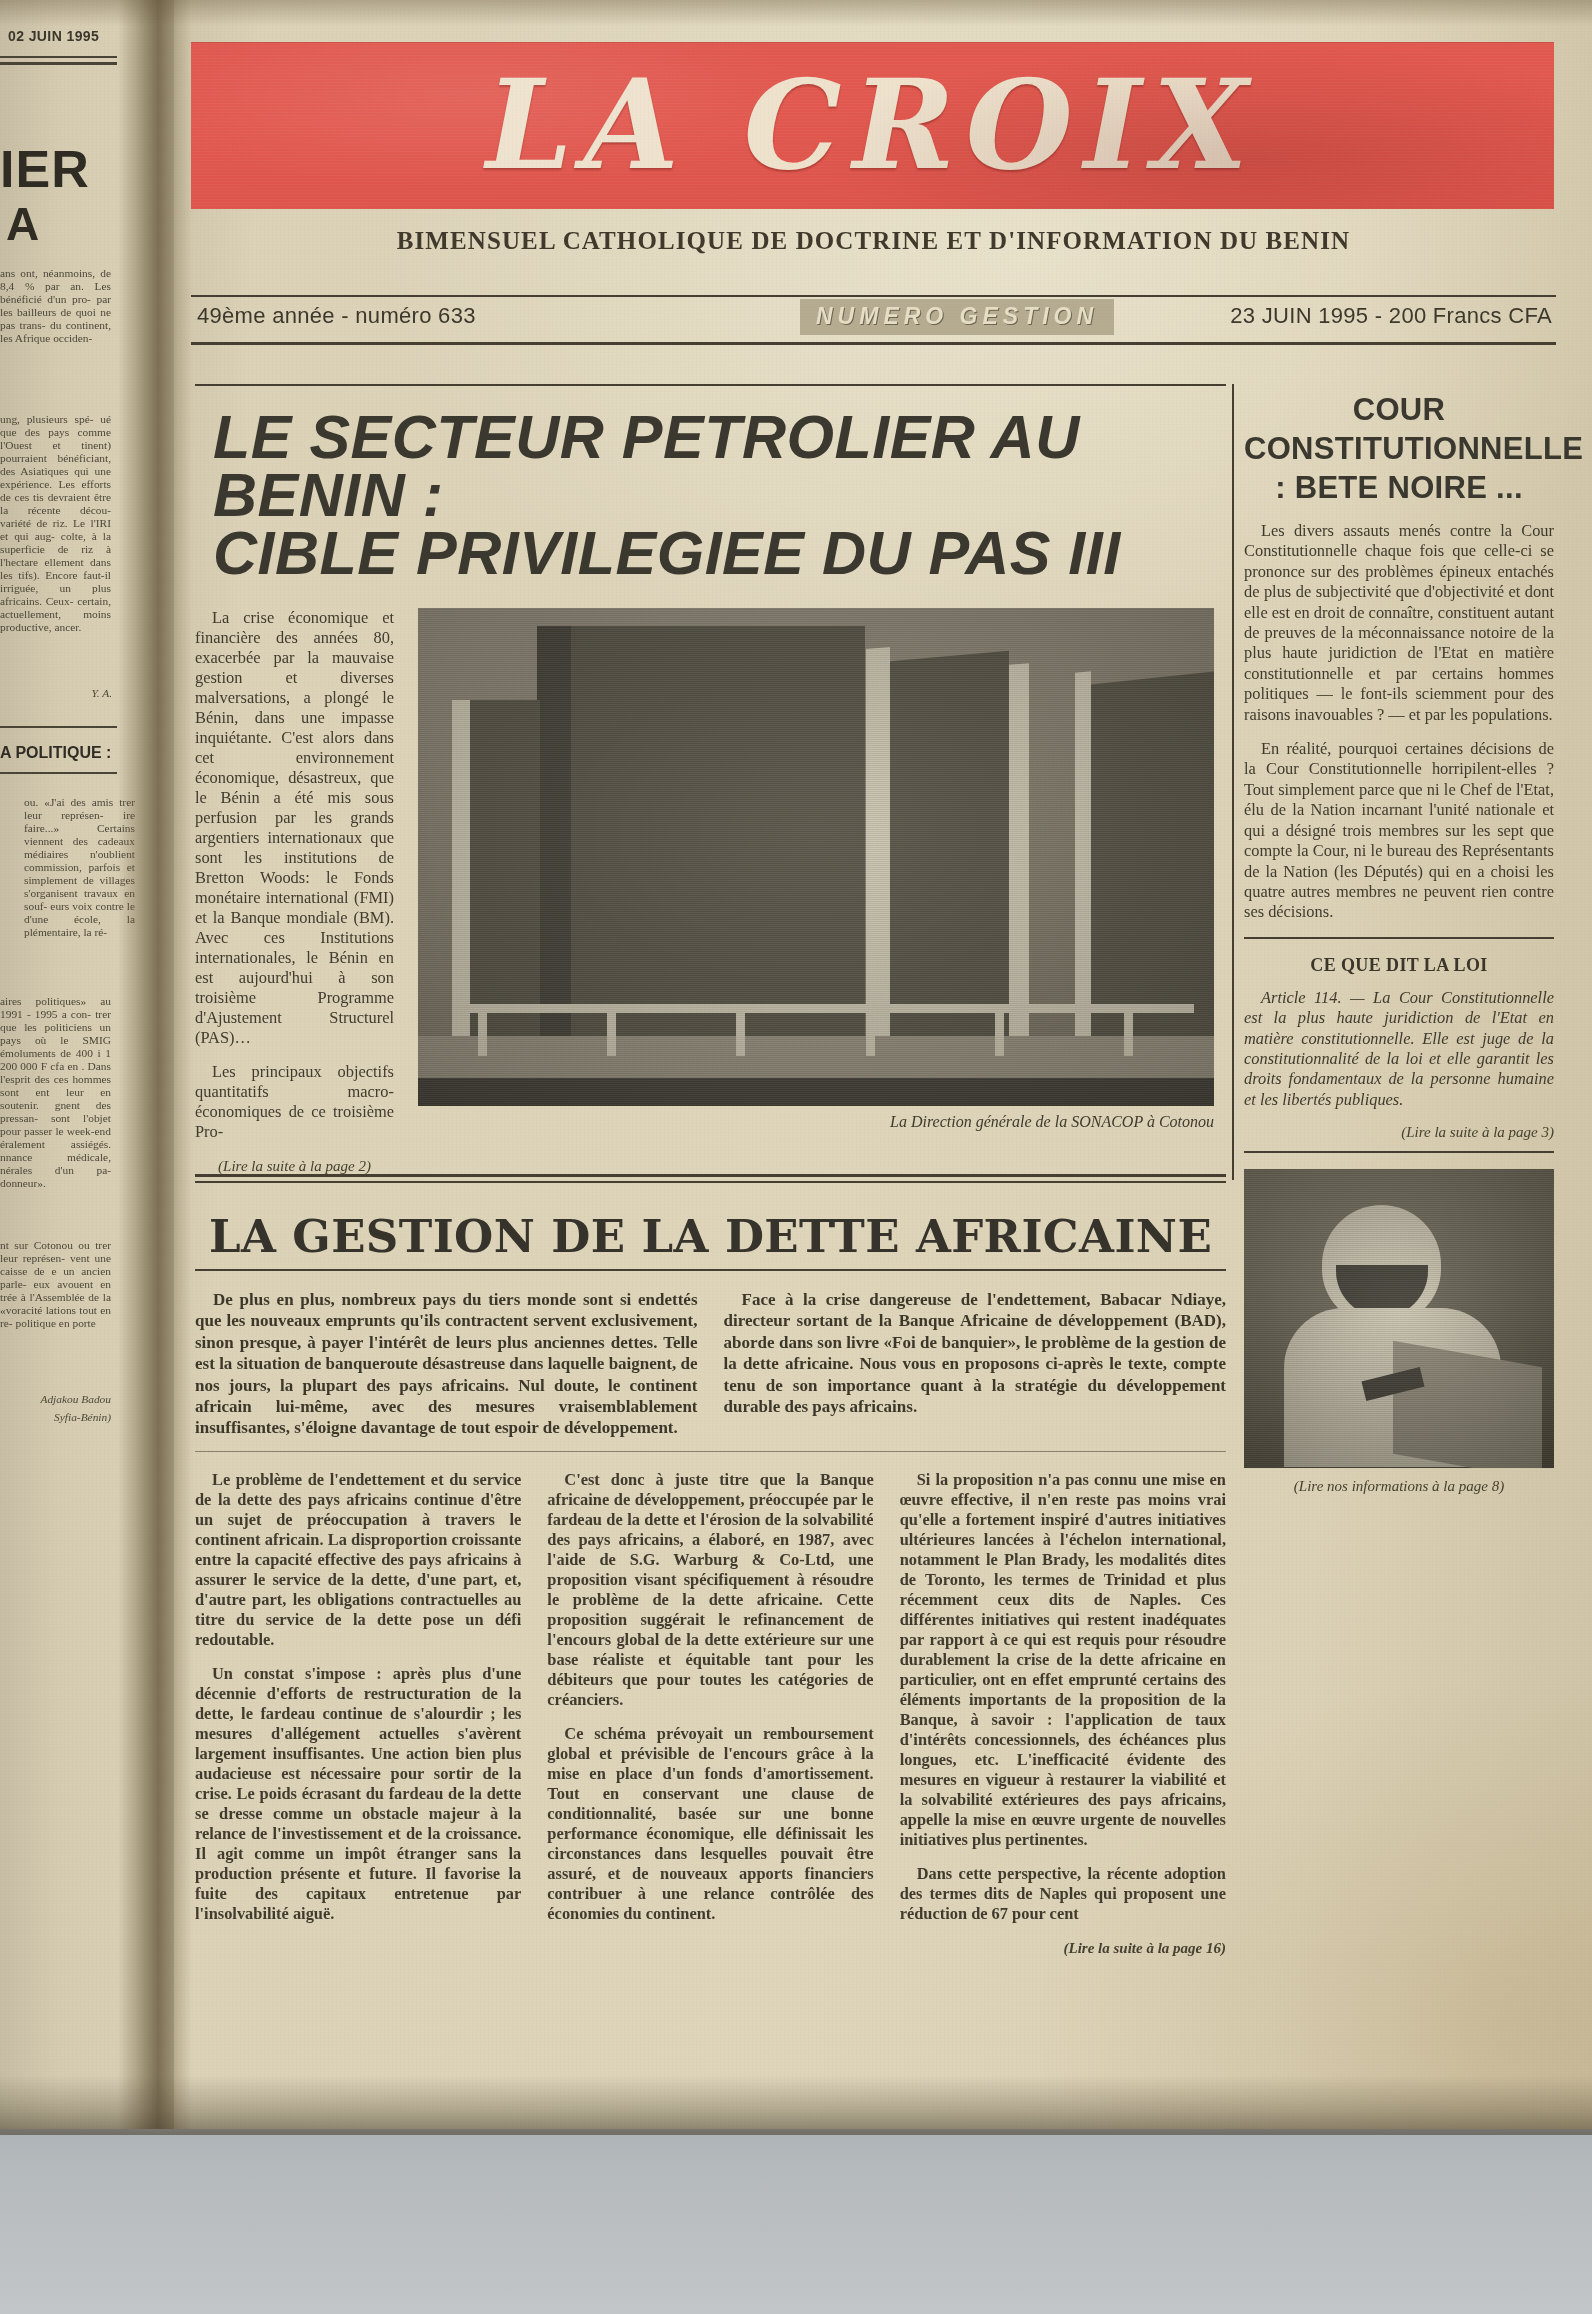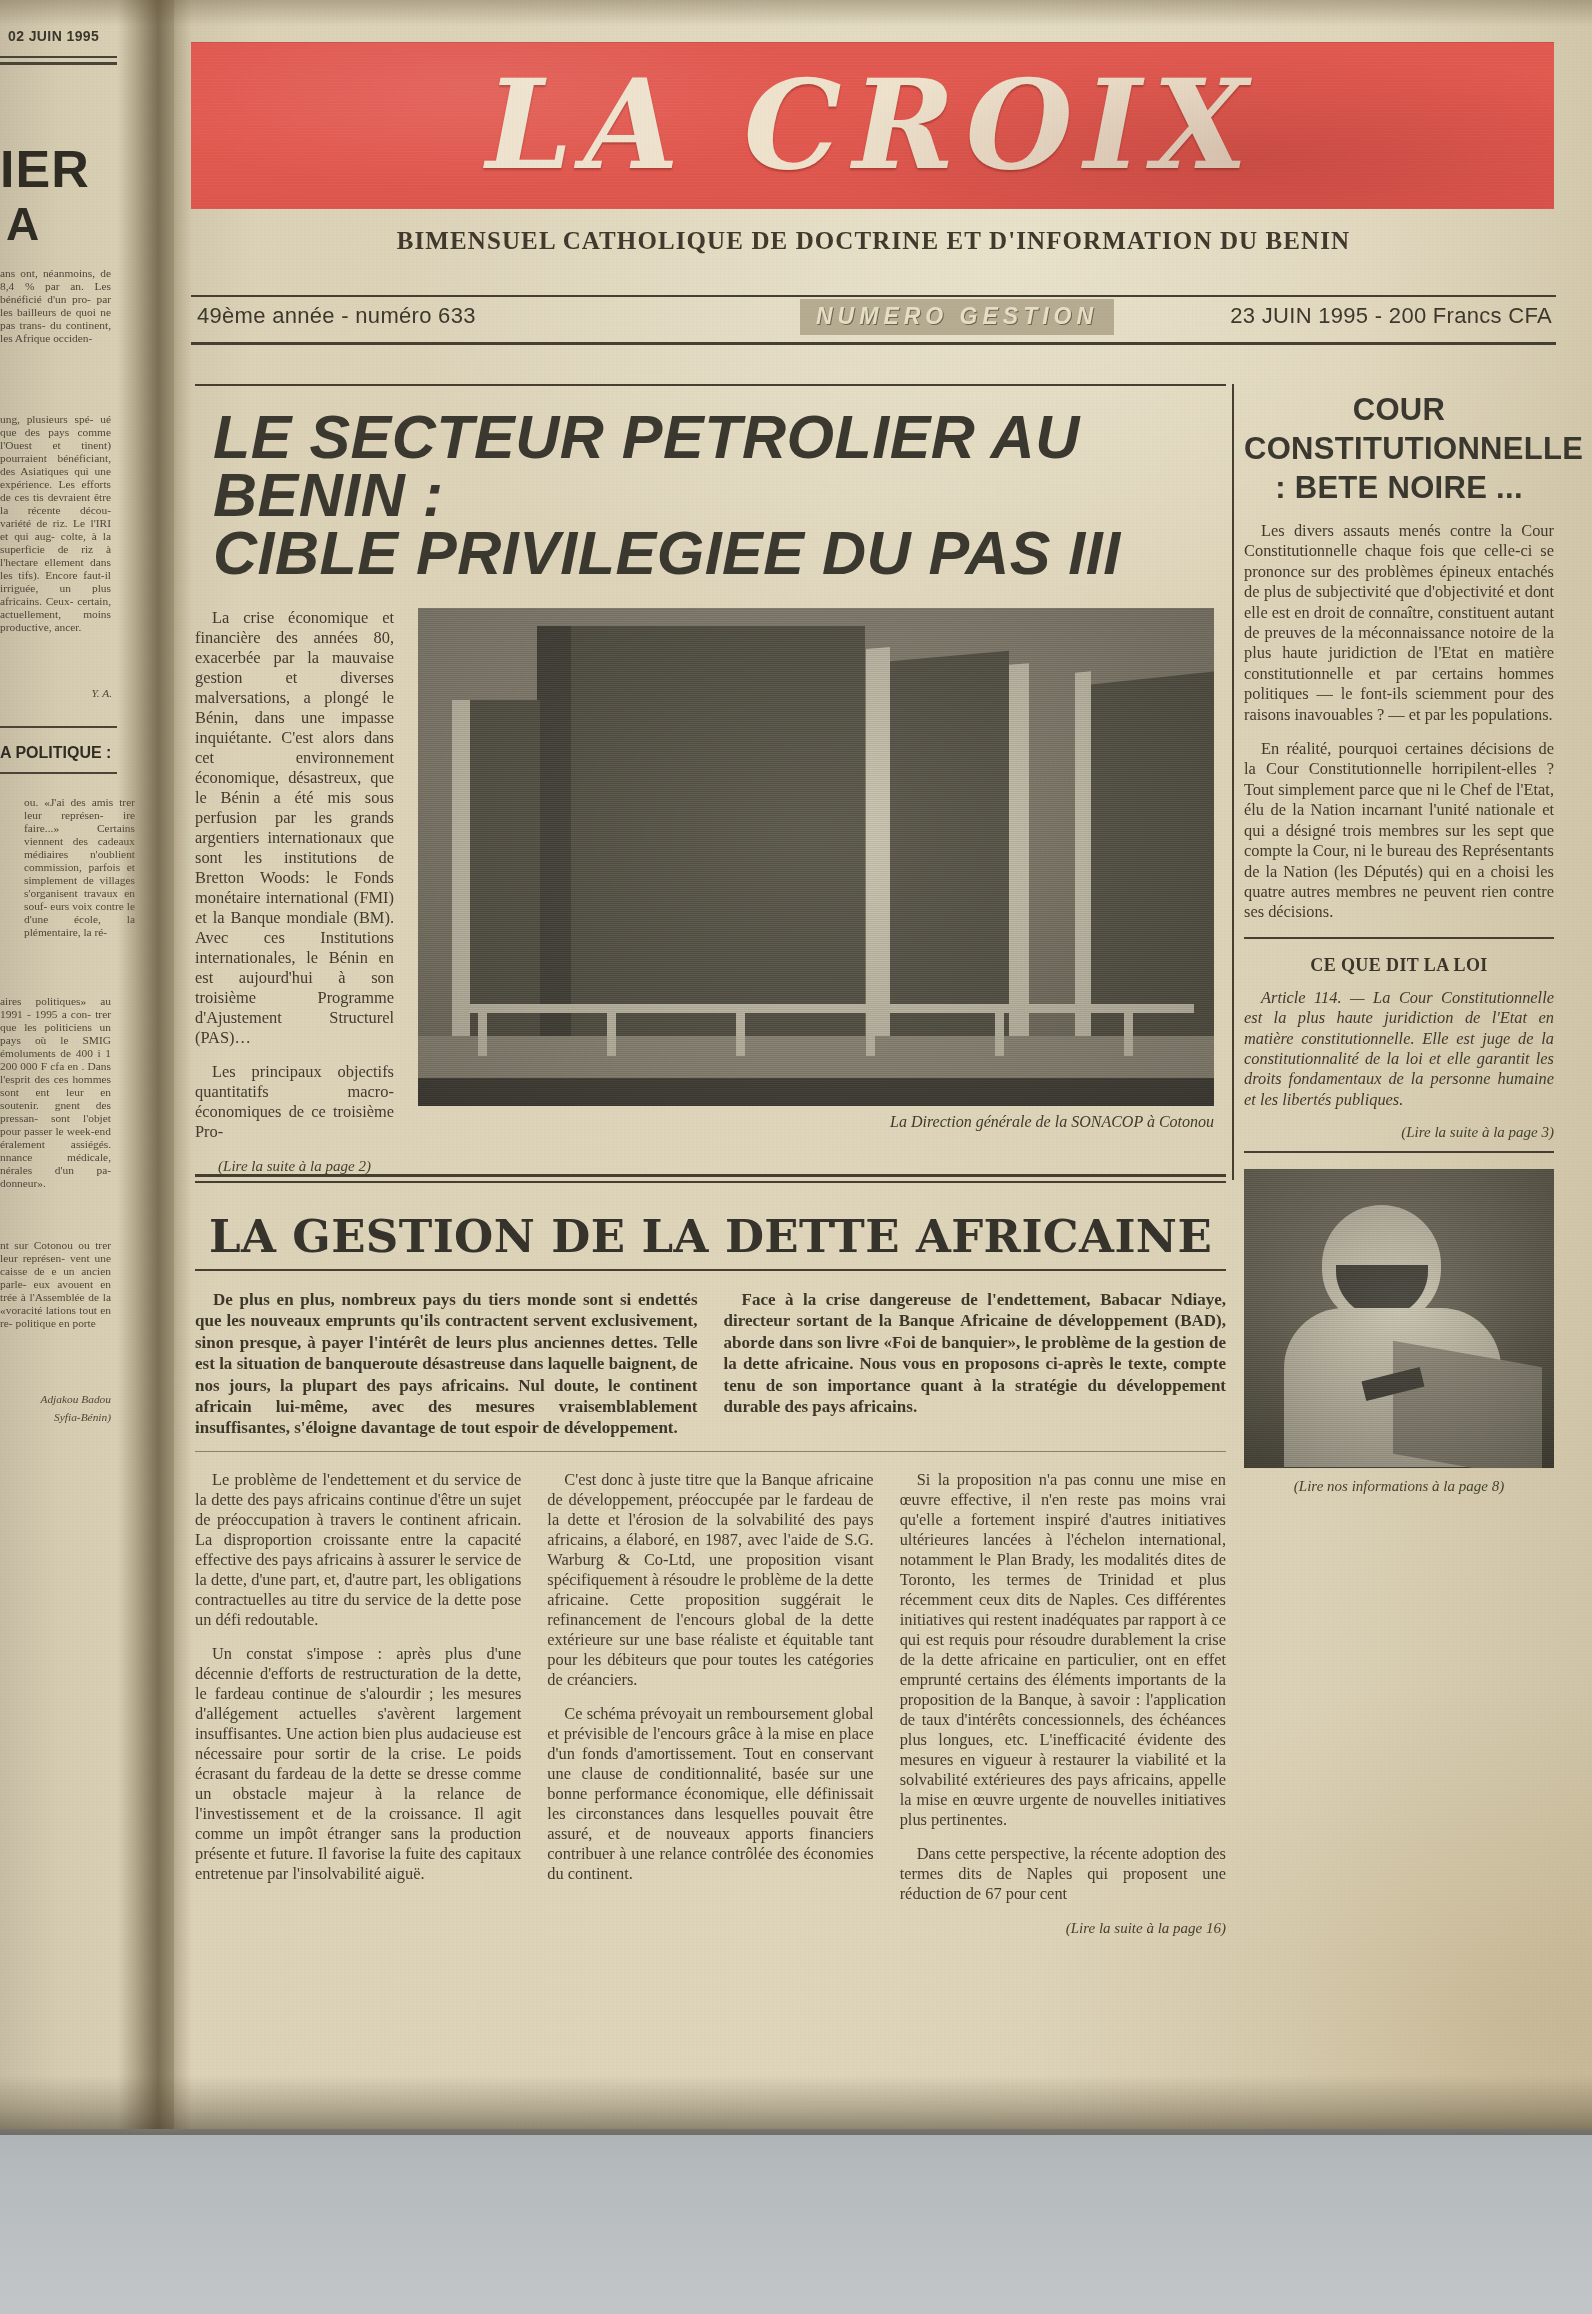--- a/index.html
+++ b/index.html
@@ -217,21 +217,21 @@
     color:#35332b;text-align:center;margin:16px 0 6px 0;
   }
   #chapo{
     display:flex;gap:26px;margin-top:18px;padding-bottom:12px;
   }
   .chapo-col{
     flex:1;font-weight:bold;font-size:17px;line-height:21.4px;
     text-align:justify;color:#3c3729;
   }
   .chapo-col p{margin:0;text-indent:18px;}
-  #fcols{display:flex;gap:26px;margin-top:18px;}
+  #fcols{display:flex;gap:26px;margin-top:18px;font-weight:bold;}
   .fcol{
     flex:1;font-size:16.4px;line-height:20px;
     text-align:justify;color:#413b2e;
   }
   .fcol p{margin:0 0 14px 0;text-indent:17px;}
 
   
   .ph-sky{position:absolute;inset:0;background:linear-gradient(170deg,#8c8778 0%,#7d7869 45%,#6e6a5b 100%);}
   .ph-b{position:absolute;background:#4f4c41;}
   .ph-l{position:absolute;background:#cdc8b4;}

